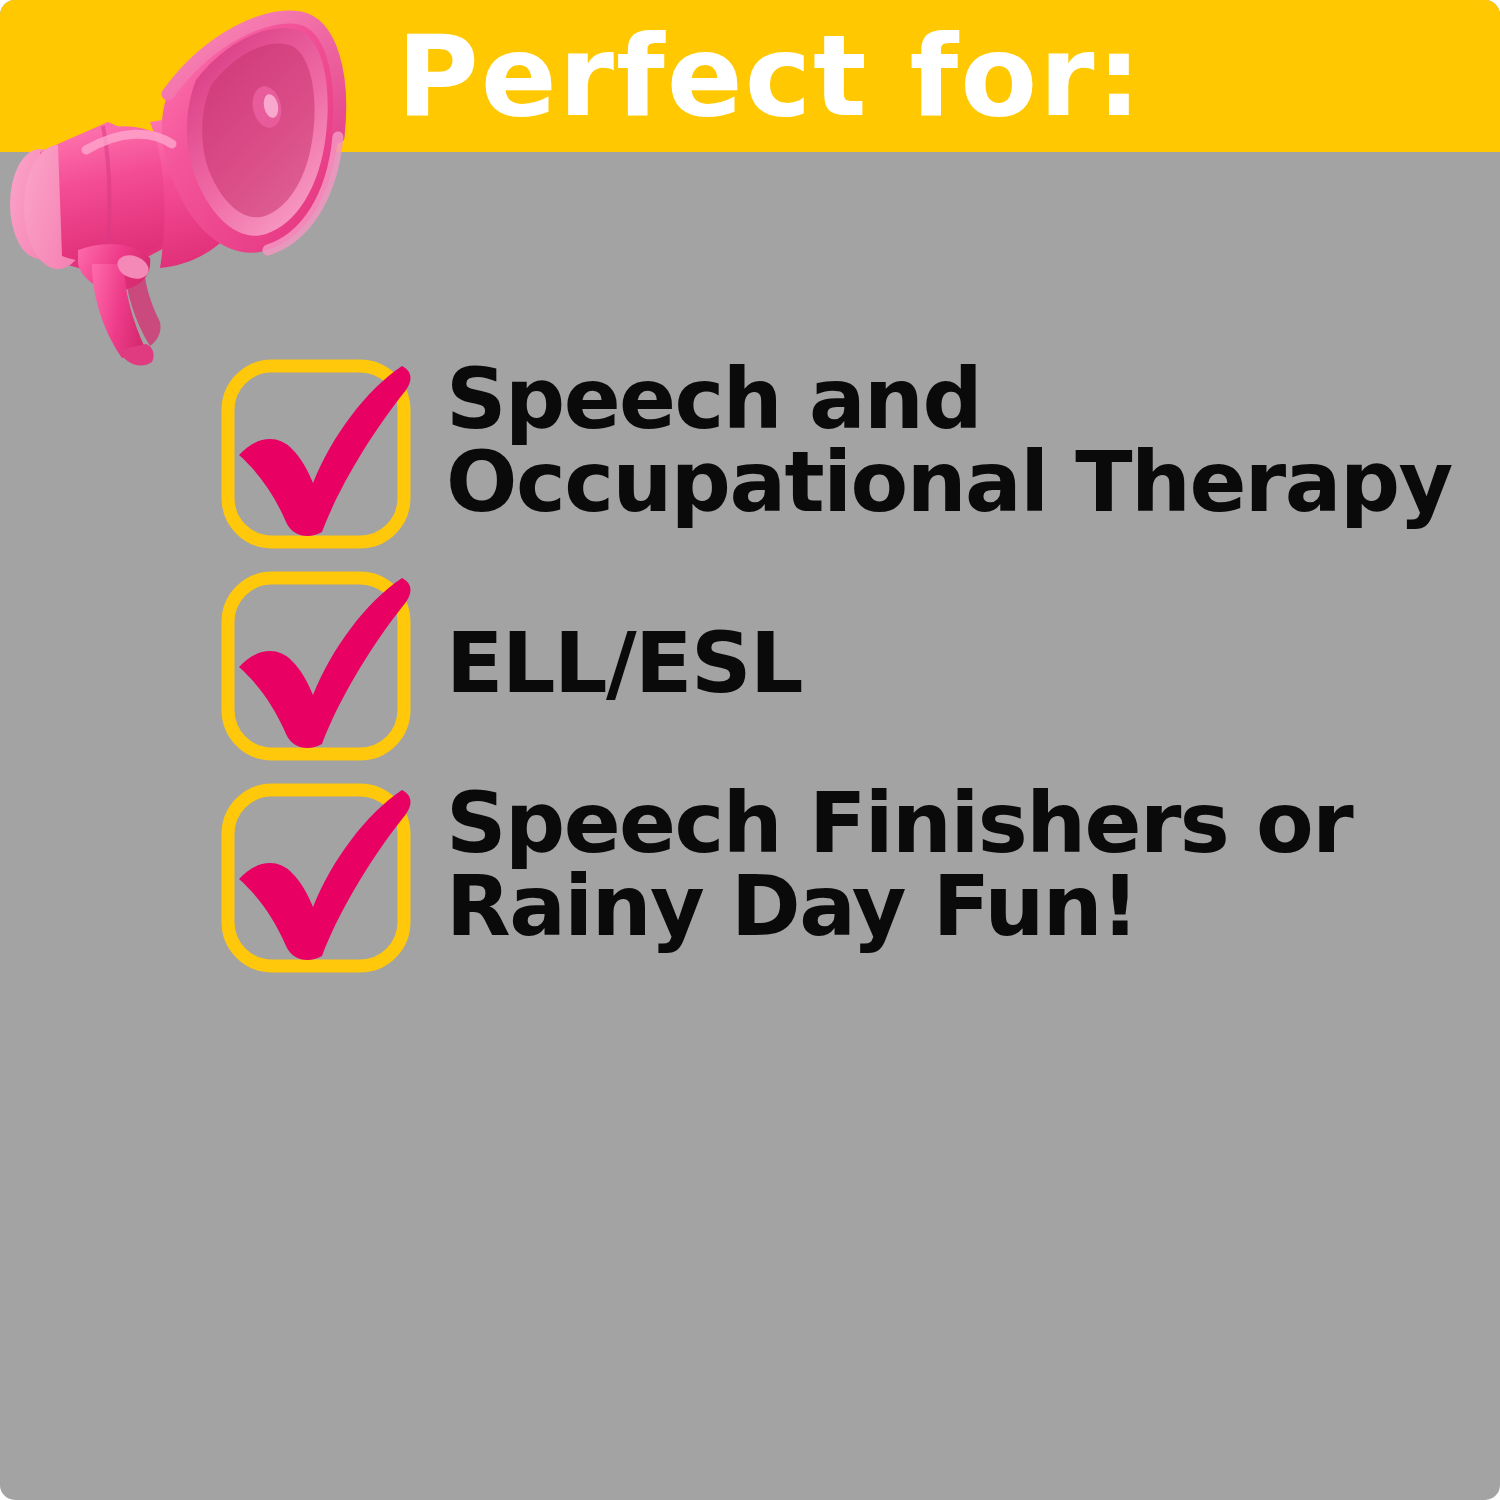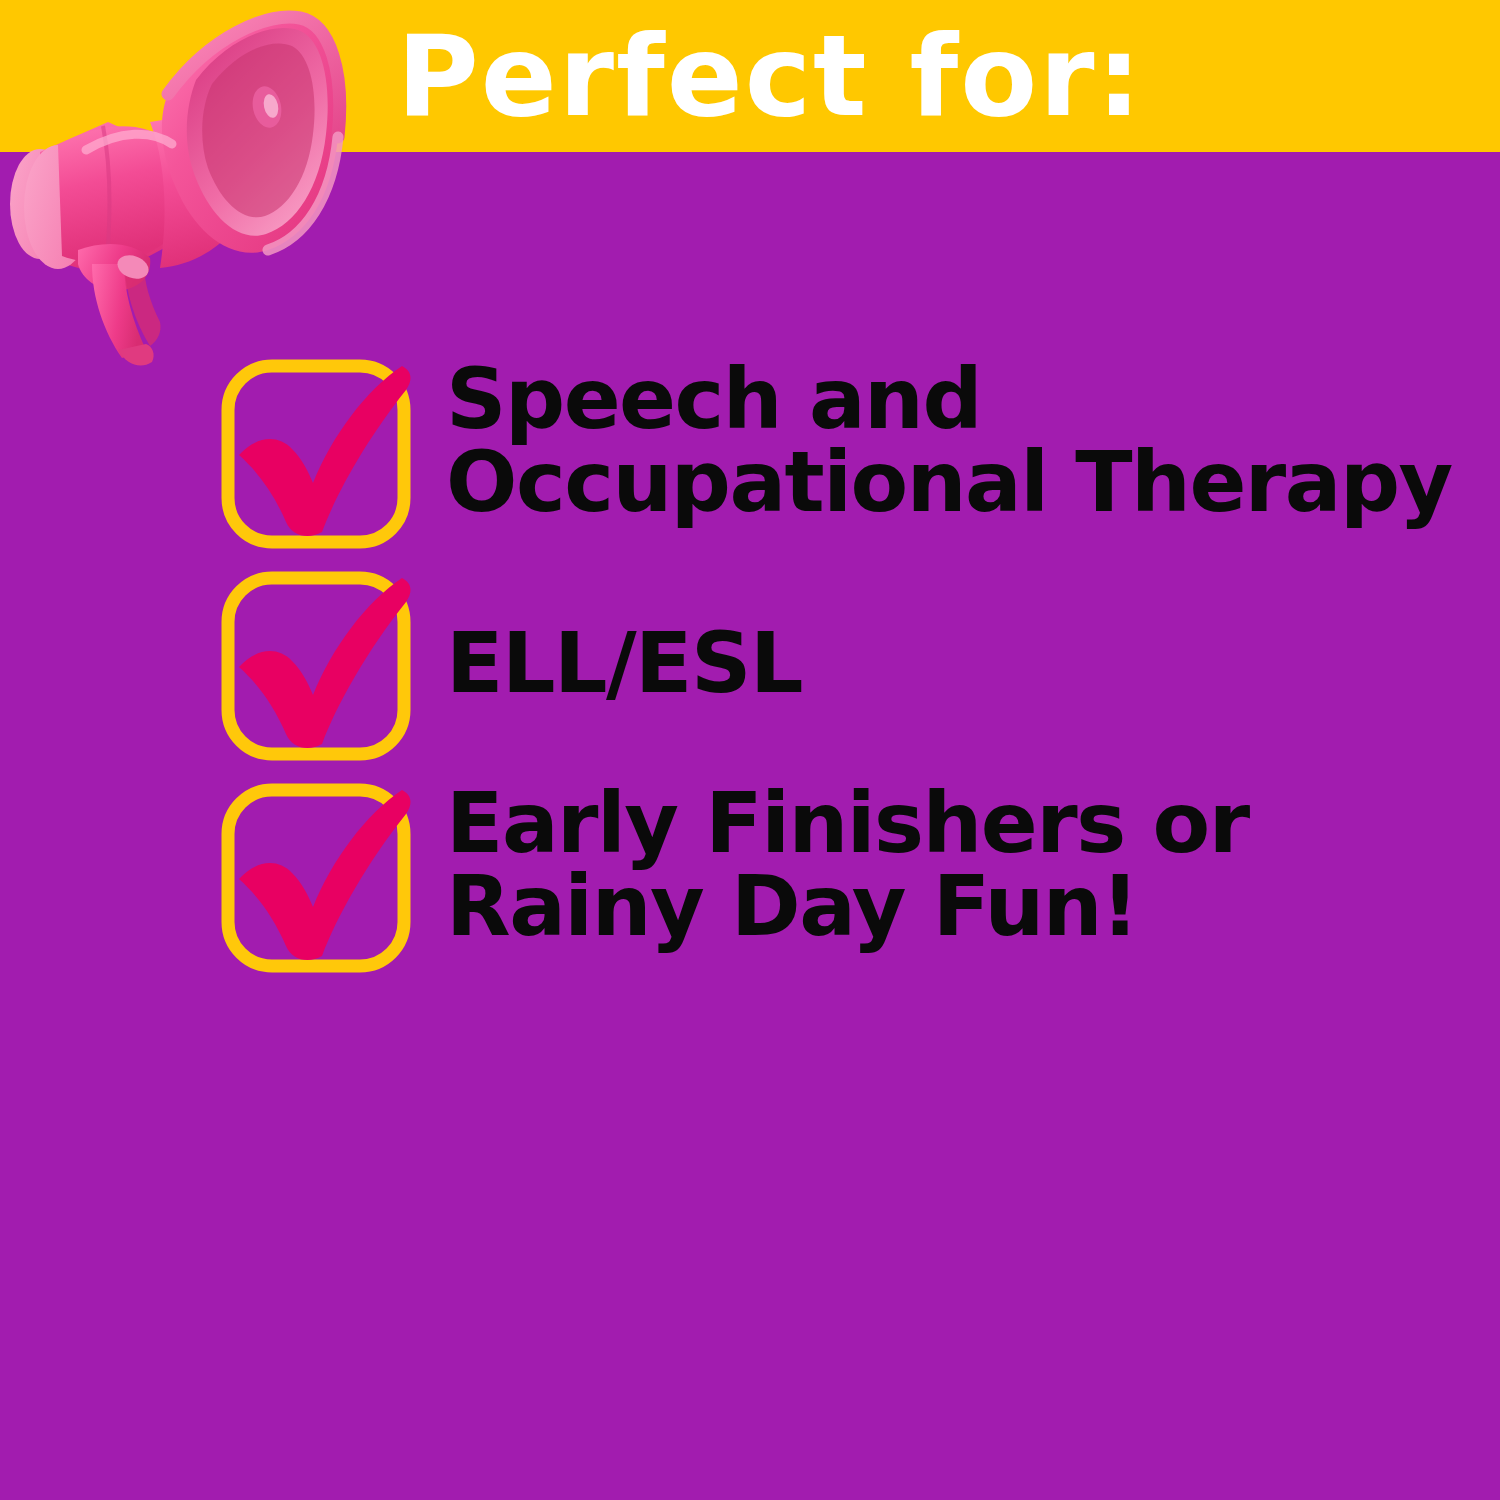--- a/index.html
+++ b/index.html
@@ -11,22 +11,23 @@
     width: 1500px;
     height: 1500px;
     font-family: "Liberation Sans", sans-serif;
     overflow: hidden;
   }
 
   #poster {
     position: relative;
     width: 1500px;
     height: 1500px;
-    background: #a21caf;
+    background: #a3a3a3;
     overflow: hidden;
+    border-radius: 15px;
   }
 
   
   .banner {
     position: absolute;
     left: 0;
     top: 0;
     width: 1500px;
     height: 152px;
     background: #FFC800;
@@ -222,18 +223,18 @@
     <div class="check-row">
       <div class="checkbox-wrap">
         <svg viewBox="0 0 200 200" aria-hidden="true">
           <rect x="12" y="14" width="176" height="176" rx="44" ry="44" fill="none" stroke="#FFC80A" stroke-width="13"></rect>
           <path d="M23 103 C40 84 62 82 76 97 C86 107 92 119 97 131
                    C116 84 150 38 186 14 C196 19 197 28 190 38
                    C151 87 121 140 106 180 C92 188 76 184 70 170
                    C58 142 42 120 23 103 Z" fill="#E80062"></path>
         </svg>
       </div>
-      <div class="row-label">Early Finishers or
+      <div class="row-label">Speech Finishers or
 Rainy Day Fun!</div>
     </div>
 
   </div>
 </div>
 
 </body></html>

